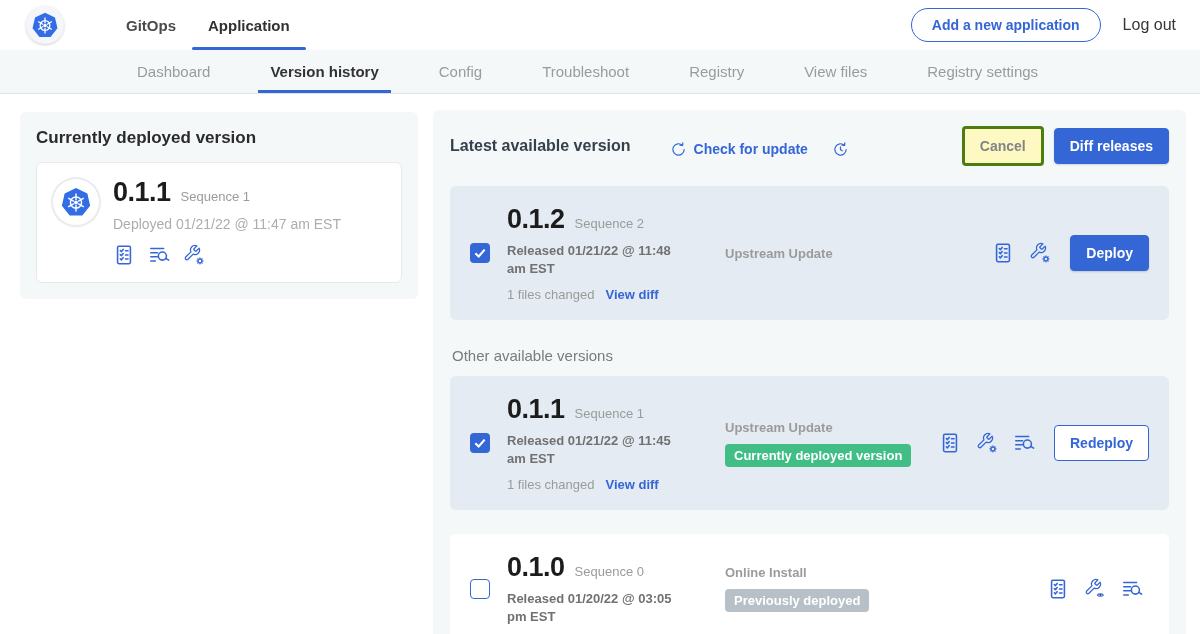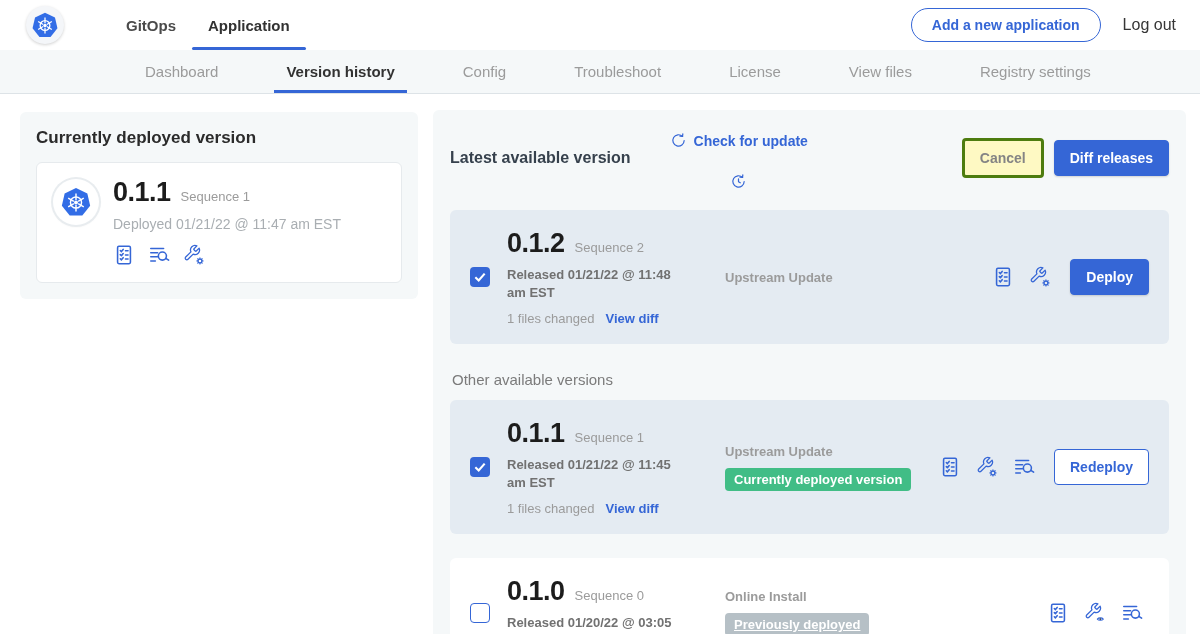--- a/index.html
+++ b/index.html
@@ -24,40 +24,40 @@
   .topnav{height:50px;display:flex;align-items:center;padding:0 24px 0 26px;background:#fff;position:relative;}
   .logo-circle{width:38px;height:38px;border-radius:50%;background:#f4f6f9;box-shadow:0 1px 3px rgba(0,0,0,.18);display:flex;align-items:center;justify-content:center;margin-right:32px;flex:none;}
   .topnav-tab{height:50px;display:flex;align-items:center;padding:0 16px;font-size:15px;font-weight:700;color:var(--dark);position:relative;cursor:pointer;}
   .topnav-tab.inactive{font-weight:600;color:#4a4a4a;margin-left:14px;}
   .topnav-tab.active::after{content:"";position:absolute;left:0;right:0;bottom:0;height:3px;background:var(--blue);border-radius:2px;}
   .topnav-right{margin-left:auto;display:flex;align-items:center;gap:22px;}
   .pill-btn{border:1px solid var(--blue);color:var(--blue);background:#fff;font-weight:700;font-size:14px;padding:8px 20px;border-radius:18px;cursor:pointer;font-family:inherit;}
   .logout{font-size:16px;color:#363636;cursor:pointer;}
   
   .subnav{height:44px;background:var(--panel-bg);border-bottom:1px solid #dde3e7;display:flex;align-items:stretch;padding-left:135px;gap:56px;}
-  .subnav-tab{display:flex;align-items:center;font-size:15px;color:var(--light);position:relative;cursor:pointer;padding:0 2px;margin-left:8px;}
+  .subnav-tab{display:flex;align-items:center;font-size:15px;color:var(--light);position:relative;cursor:pointer;padding:0 2px;}
   .subnav-tab.active{color:var(--dark);font-weight:700;}
   .subnav-tab.active::after{content:"";position:absolute;left:-10px;right:-10px;bottom:0;height:3px;background:var(--blue);}
   
   .main{position:relative;height:540px;}
   .deployed-panel{position:absolute;left:20px;top:18px;width:398px;background:var(--panel-bg);border-radius:6px;padding:16px;}
   .panel-title{font-size:17px;font-weight:700;color:#2b2b2b;}
   .deployed-card{margin-top:14px;background:#fff;border:1px solid #e6eaed;border-radius:6px;padding:14px 16px 16px;display:flex;gap:14px;}
   .k8s-badge{width:46px;height:46px;border-radius:50%;background:#fff;box-shadow:0 0 0 2px #e8ecef,0 1px 3px rgba(0,0,0,.12);display:flex;align-items:center;justify-content:center;flex:none;margin-top:2px;}
   .ver-line{display:flex;align-items:baseline;gap:10px;}
   .ver-num{font-size:27px;font-weight:700;color:#1c1c1c;letter-spacing:-.5px;}
   .seq{font-size:13px;color:var(--light);}
   .deployed-at{margin-top:8px;font-size:14px;color:#a9aeb2;}
   .icon-row{margin-top:12px;display:flex;align-items:center;gap:13px;}
   .icon-btn{width:22px;height:22px;cursor:pointer;display:block;}
   
   .versions-panel{position:absolute;left:433px;top:16px;width:753px;background:var(--panel-bg);border-radius:6px;padding:16px 17px;}
   .vp-header{display:flex;align-items:center;gap:27px;}
   .vp-title{font-size:16px;font-weight:700;color:#36414d;flex:none;}
-  .vp-links{display:flex;align-items:center;gap:24px;margin-left:12px;margin-top:6px;flex-direction:column;}
+  .vp-links{display:flex;align-items:center;gap:24px;margin-left:12px;margin-top:6px;}
   .vp-link{display:flex;align-items:center;gap:7px;color:var(--blue);font-size:14px;font-weight:700;cursor:pointer;}
   .vp-link svg{width:17px;height:17px;flex:none;}
   .vp-buttons{margin-left:auto;display:flex;align-items:center;gap:10px;}
   .btn{font-family:inherit;font-size:14px;font-weight:700;border-radius:4px;padding:9px 15px;cursor:pointer;}
   .btn-cancel{background:#fef9c3;border:3px solid #4d7c0f;color:#848484;}
   .btn-primary{background:var(--blue);border:1px solid var(--blue);color:#fff;box-shadow:0 1px 2px rgba(0,0,0,.15);}
   .btn-outline{background:#fff;border:1px solid var(--blue);color:var(--blue);}
   .version-row{border-radius:6px;padding:18px 20px;display:flex;align-items:center;}
   .version-row.selected{background:var(--row-bg);}
   .version-row.plain{background:#fff;}
@@ -67,21 +67,21 @@
   .checkbox.checked{background:var(--blue);}
   .checkbox.unchecked{background:#fff;border:1.5px solid var(--blue);}
   .ver-col{width:208px;flex:none;}
   .released{margin-top:7px;font-size:13px;font-weight:700;color:var(--mid);width:185px;line-height:1.35;}
   .files-row{margin-top:10px;display:flex;gap:11px;font-size:13px;color:var(--light);}
   .view-diff{color:var(--blue);font-weight:700;cursor:pointer;}
   .mid-col{flex:1;padding-left:10px;align-self:center;}
   .source{font-size:13px;font-weight:700;color:var(--light);}
   .badge{display:inline-block;margin-top:9px;font-size:13px;font-weight:700;color:#fff;padding:4px 9px;border-radius:4px;}
   .badge.green{background:var(--green);}
-  .badge.gray{background:var(--graybadge);text-decoration:underline;}
+  .badge.gray{background:var(--graybadge);}
   .right-col{display:flex;align-items:center;gap:15px;margin-left:12px;}
   .right-col .btn{margin-left:4px;}
 </style>
 </head>
 <body>
 
 <svg width="0" height="0" style="position:absolute" aria-hidden="true">
   <defs>
     <symbol id="sym-k8s" viewBox="0 0 24 25">
       <polygon points="12,1.5 20.6,5.64 22.72,14.95 16.77,22.41 7.23,22.41 1.28,14.95 3.4,5.64" fill="#326de6" stroke="none"></polygon>
@@ -167,21 +167,21 @@
     <button class="pill-btn">Add a new application</button>
     <span class="logout">Log out</span>
   </div>
 </header>
 
 <nav class="subnav">
   <div class="subnav-tab">Dashboard</div>
   <div class="subnav-tab active">Version history</div>
   <div class="subnav-tab">Config</div>
   <div class="subnav-tab">Troubleshoot</div>
-  <div class="subnav-tab">License</div>
+  <div class="subnav-tab">Registry</div>
   <div class="subnav-tab">View files</div>
   <div class="subnav-tab">Registry settings</div>
 </nav>
 
 <main class="main">
 
   <section class="deployed-panel">
     <div class="panel-title">Currently deployed version</div>
     <div class="deployed-card">
       <div class="k8s-badge">

